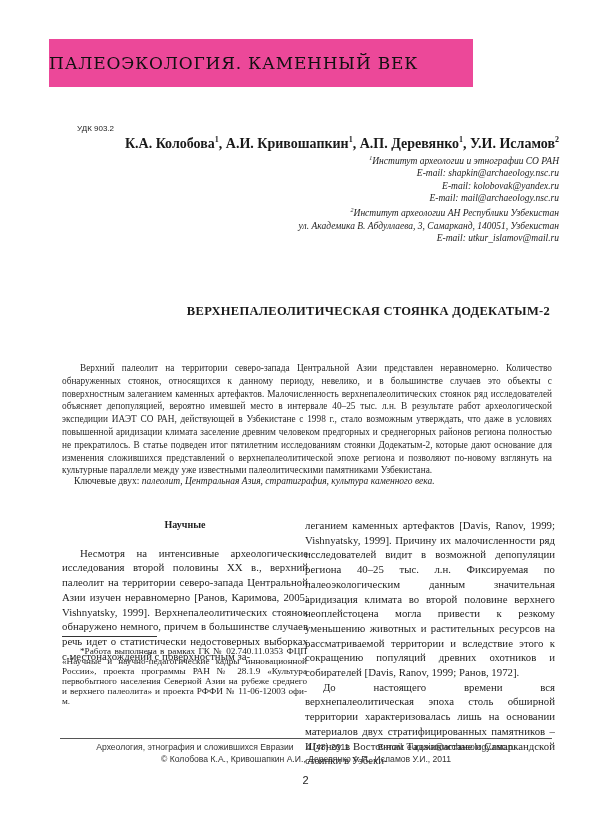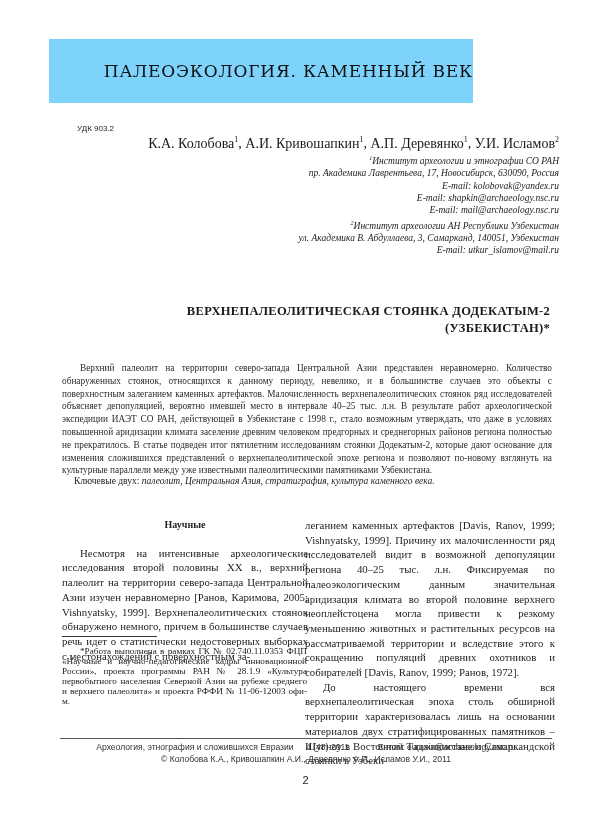--- a/index.html
+++ b/index.html
@@ -1,20 +1,20 @@
 <!DOCTYPE html>
 <html><head>
 <meta charset="utf-8">
 <style>
   html, body { margin: 0; padding: 0; background: #ffffff; }
   body { width: 611px; height: 820px; position: relative; overflow: hidden; color: #1a1a1a; font-family: "Liberation Serif", serif; }
-  .banner-wrap { position: absolute; left: 49px; top: 39px; width: 424px; height: 64px; background: #7dd3fc; display:flex; align-items:center; justify-content:flex-end; }
+  .banner-wrap { position: absolute; left: 49px; top: 39px; width: 424px; height: 48px; background: #ec4899; display:flex; align-items:center; justify-content:flex-start; }
   .banner-title { font-family: "DejaVu Serif", serif; font-size: 17px; letter-spacing: 0.8px; color: #111; }
   .udk { position: absolute; left: 77px; top: 124px; font-family: "Liberation Sans", sans-serif; font-size: 8px; color: #222; }
-  .authors { position: absolute; right: 52px; top: 135px; font-size: 14px; font-weight: normal; white-space: nowrap; text-align: right; }
+  .authors { position: absolute; right: 52px; top: 135px; font-size: 14px; font-weight: bold; white-space: nowrap; text-align: right; }
   .authors sup { font-size: 8px; }
   .aff { position: absolute; right: 52px; top: 152px; text-align: right; font-style: italic; font-size: 9.5px; line-height: 12.3px; white-space: nowrap; color: #222; }
   .aff sup { font-size: 6px; }
   .title { position: absolute; left: 60px; width: 490px; top: 303px; text-align: right; font-weight: bold; font-size: 12.5px; line-height: 17px; letter-spacing: 0.3px; }
   .abstract { position: absolute; left: 62px; width: 490px; top: 362px; font-size: 9.3px; line-height: 12.8px; text-align: justify; color: #2a2a2a; }
   .abstract p { margin: 0; text-indent: 18px; }
   .keywords { position: absolute; left: 74px; top: 476px; font-size: 9.5px; color: #222; }
   .keywords .kw-val { font-style: italic; }
   .col { position: absolute; width: 246px; font-size: 10.8px; line-height: 14.7px; text-align: justify; color: #1e1e1e; }
   .col-left { left: 62px; top: 518px; }
@@ -42,32 +42,30 @@
 
 <div class="authors">
   <span>К.А. Колобова</span><sup>1</sup><span>, </span>
   <span>А.И. Кривошапкин</span><sup>1</sup><span>, </span>
   <span>А.П. Деревянко</span><sup>1</sup><span>, </span>
   <span>У.И. Исламов</span><sup>2</sup>
 </div>
 
 <div class="aff">
   <div><sup>1</sup><span>Институт археологии и этнографии СО РАН</span></div>
-  <div>пр. Академика Лаврентьева, 17, Новосибирск, 630090, Россия</div>
+  <div>E-mail: shapkin@archaeology.nsc.ru</div>
   <div>E-mail: kolobovak@yandex.ru</div>
-  <div>E-mail: shapkin@archaeology.nsc.ru</div>
   <div>E-mail: mail@archaeology.nsc.ru</div>
   <div><sup>2</sup><span>Институт археологии АН Республики Узбекистан</span></div>
   <div>ул. Академика В. Абдуллаева, 3, Самарканд, 140051, Узбекистан</div>
   <div>E-mail: utkur_islamov@mail.ru</div>
 </div>
 
 <div class="title">
   <div>ВЕРХНЕПАЛЕОЛИТИЧЕСКАЯ СТОЯНКА ДОДЕКАТЫМ-2</div>
-  <div>(УЗБЕКИСТАН)*</div>
 </div>
 
 <div class="abstract">
   <p>Верхний палеолит на территории северо-запада Центральной Азии представлен неравномерно. Количество обнаруженных стоянок, относящихся к данному периоду, невелико, и в большинстве случаев это объекты с поверхностным залеганием каменных артефактов. Малочисленность верхнепалеолитических стоянок ряд исследователей объясняет депопуляцией, вероятно имевшей место в интервале 40–25 тыс. л.н. В результате работ археологической экспедиции ИАЭТ СО РАН, действующей в Узбекистане с 1998 г., стало возможным утверждать, что даже в условиях повышенной аридизации климата заселение древним человеком предгорных и среднегорных районов региона полностью не прекратилось. В статье подведен итог пятилетним исследованиям стоянки Додекатым-2, которые дают основание для изменения сложившихся представлений о верхнепалеолитической эпохе региона и позволяют по-новому взглянуть на культурные параллели между уже известными палеолитическими памятниками Узбекистана.</p>
 </div>
 
 <div class="keywords">
   <span>Ключевые двух: </span><span class="kw-val">палеолит, Центральная Азия, стратиграфия, культура каменного века.</span>
 </div>
 

